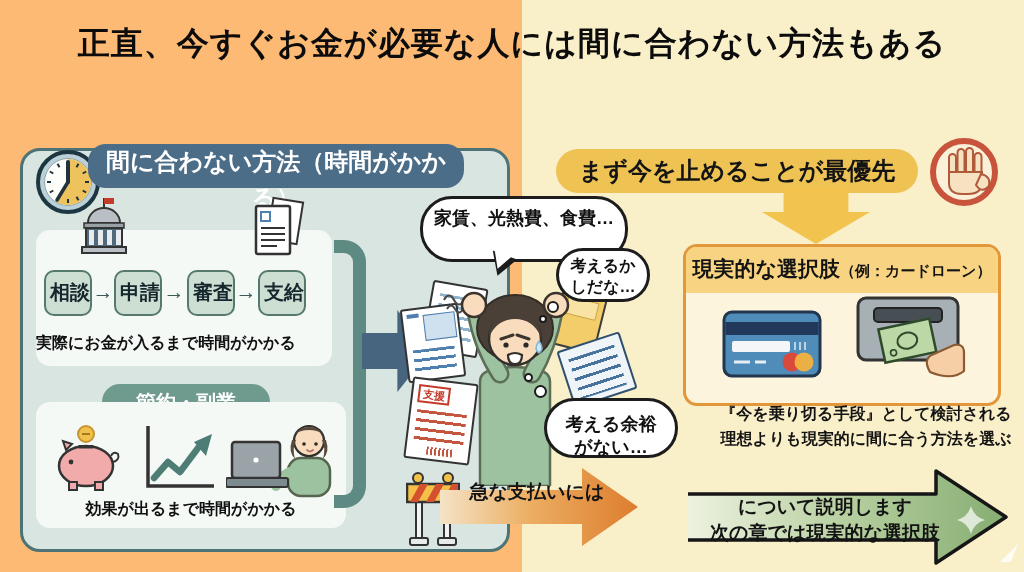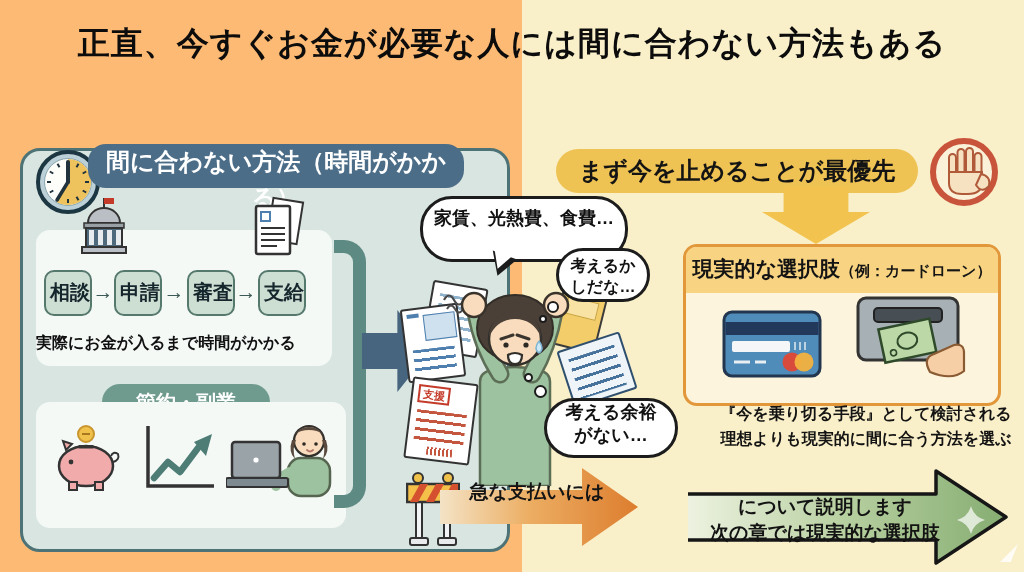--- a/index.html
+++ b/index.html
@@ -44,21 +44,21 @@
 #envelope{left:556px;top:290px;width:46px;height:60px;background:#f3cd69;border:2px solid #3a3a3a;border-radius:3px;transform:rotate(14deg)}
 #envelope .inner{position:absolute;left:5px;top:7px;right:5px;height:18px;background:#f8e3a4;border:1.5px solid #caa33e}
 #paper-d{left:564px;top:340px;width:66px;height:60px;background:#eef4f8;border:2px solid #2f4f6f;border-radius:3px;transform:rotate(-18deg)}
 #paper-d .plines{position:absolute;left:7px;right:7px;top:9px;height:42px;background:repeating-linear-gradient(to bottom,#46729c 0 3px,transparent 3px 10px)}
 #person-svg{left:438px;top:276px}
 .bubble{background:#fff;border:3px solid #1c1c1c;text-align:center;font-weight:800;color:#111}
 #bubble1{left:420px;top:196px;width:208px;height:66px;border-radius:32px;font-size:18px;line-height:1.35;padding-top:7px}
 #b1-tail-b{left:486px;top:254px;width:0;height:0;border:13px solid transparent;border-top:22px solid #1c1c1c;transform:rotate(20deg)}
 #b1-tail-w{left:489px;top:251px;width:0;height:0;border:10px solid transparent;border-top:18px solid #fff;transform:rotate(20deg)}
 #bubble2{left:556px;top:248px;width:94px;height:54px;border-radius:27px;font-size:16px;line-height:1.3;padding-top:5px}
-#bubble3{left:544px;top:398px;width:134px;height:60px;border-radius:30px;font-size:18px;line-height:1.3;padding-top:0}
+#bubble3{left:544px;top:398px;width:134px;height:60px;border-radius:30px;font-size:18px;line-height:1.3;padding-top:12px}
 .tdot{background:#fff;border:2.5px solid #1c1c1c;border-radius:50%}
 #b2d1{left:547px;top:301px;width:12px;height:12px}
 #b2d2{left:539px;top:315px;width:8px;height:8px}
 #b3d1{left:534px;top:385px;width:13px;height:13px}
 #b3d2{left:524px;top:373px;width:9px;height:9px}
 #barrier-icon{left:406px;top:470px}
 #orange-arrow{left:440px;top:464px}
 #blocked-text{left:452px;top:479px;width:170px;text-align:center;font-size:19px;font-weight:800;line-height:1.32;color:#141414}
 #rp-header{left:556px;top:149px;width:362px;height:44px;background:#eec353;border-radius:22px;font-size:24px;font-weight:900;text-align:center;line-height:44px;color:#141414}
 #hand-icon{left:928px;top:136px}
@@ -177,20 +177,21 @@
     <path d="M66,24 q-4,12 3,19 q-3,-11 1,-19 Z" fill="#5a4a3e"></path>
     <path d="M100,24 q4,12 -3,19 q3,-11 -1,-19 Z" fill="#5a4a3e"></path>
     <circle cx="78" cy="28" r="1.8" fill="#2c2824"></circle>
       <circle cx="90" cy="28" r="1.8" fill="#2c2824"></circle>
     <path d="M81,34 q3,3 6,0" fill="none" stroke="#b4766a" stroke-width="1.8" stroke-linecap="round"></path>
     <rect x="6" y="26" width="48" height="36" rx="3" fill="#9aa4a8" stroke="#333" stroke-width="2.5"></rect>
     <circle cx="30" cy="44" r="2.6" fill="#fff"></circle>
     <rect x="0" y="62" width="62" height="9" rx="2" fill="#7d8a90" stroke="#333" stroke-width="2"></rect>
   </svg>
 
+  <div class="abs" id="caption2">効果が出るまで時間がかかる</div>
 
   <div class="abs" id="bracket"></div>
   <div class="abs" id="slate-arrow"></div>
 
   <div class="abs paper" id="paper-a">
       <div class="plines"></div>
     </div>
   <div class="abs paper" id="paper-rent">
     <span class="rent-label">家賃</span>
     <div class="tbl"></div>

